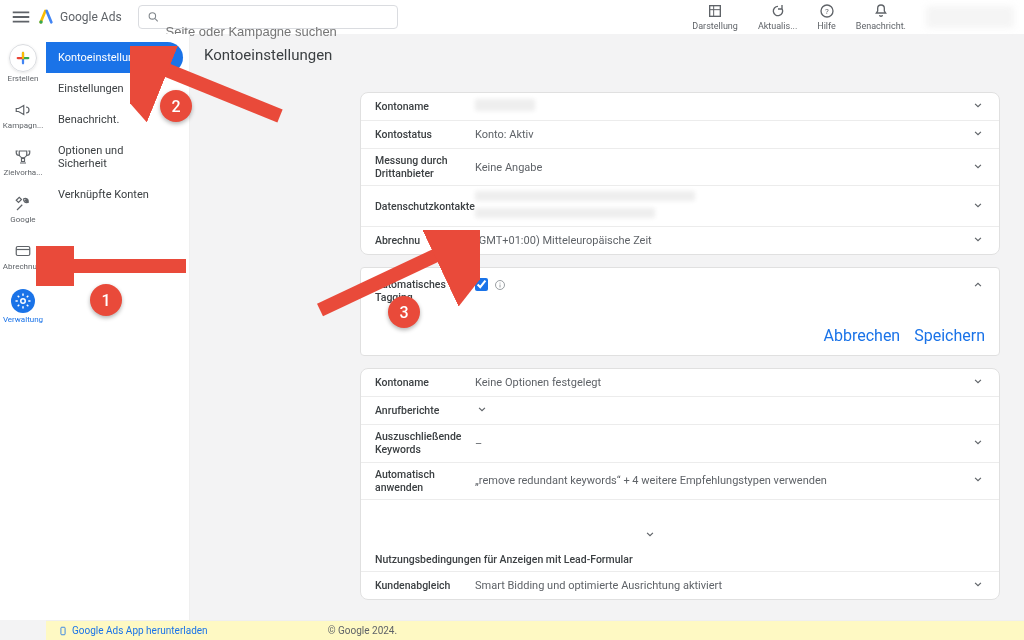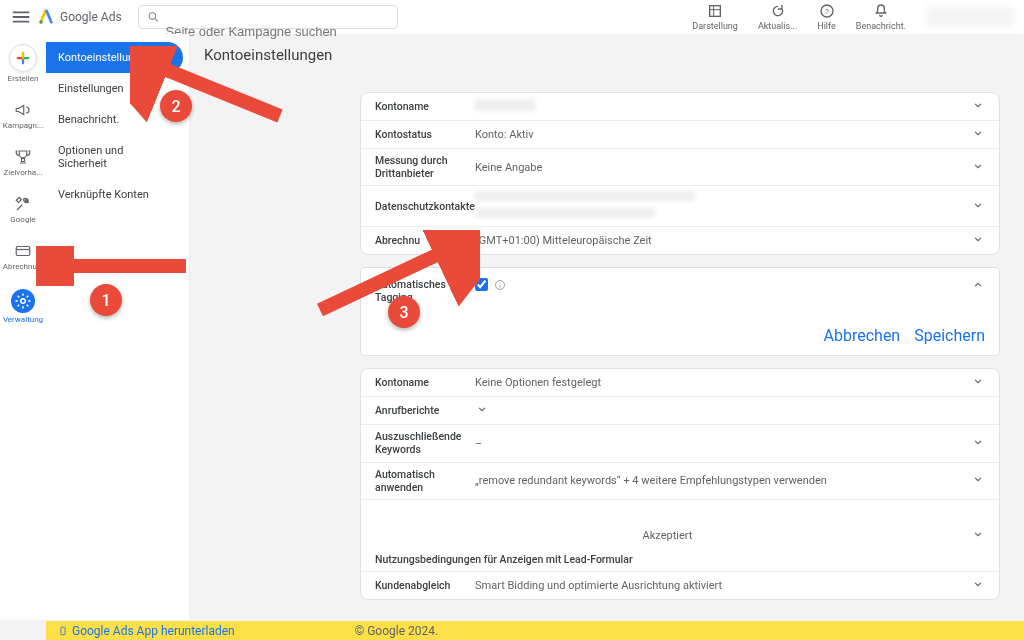--- a/index.html
+++ b/index.html
@@ -47,21 +47,21 @@
   .tagging-head .cbwrap { display: flex; align-items: center; gap: 6px; font-size: 10.5px; color: #3c4043; }
   .cb { width: 13px; height: 13px; accent-color: #1a73e8; }
   .info-ic { width: 12px; height: 12px; color: #80868b; }
   .tagging .chev { margin-left: auto; color: #5f6368; }
   .tagging-actions { display: flex; justify-content: flex-end; gap: 14px; margin-top: 22px; font-size: 16px; }
   .tagging-actions span { color: #1a73e8; cursor: pointer; }
   
   .anno-arrow { position: absolute; pointer-events: none; }
   .anno-circle { position: absolute; width: 32px; height: 32px; border-radius: 50%; background: #e94a3a; color: #fff; font-size: 16px; font-weight: 500; display: flex; align-items: center; justify-content: center; pointer-events: none; box-shadow: 0 2px 4px rgba(0,0,0,.3); }
   
-  .footer { position: absolute; left: 46px; right: 0; bottom: 0; height: 20px; display: flex; align-items: center; padding: 0 12px; font-size: 12px; color: #5f6368; background: #fde047; border-top: 1px solid #efefef; }
+  .footer { position: absolute; left: 46px; right: 0; bottom: 0; height: 20px; display: flex; align-items: center; padding: 0 12px; font-size: 10px; color: #5f6368; background: #fef9c3; border-top: 1px solid #efefef; }
   .footer .applink { color: #1a73e8; display: flex; align-items: center; gap: 4px; cursor: pointer; }
   .footer .copy { margin-left: 120px; }
   
   .chev svg { width: 14px; height: 14px; }
 </style>
 </head>
 <body>
 
 <div class="header">
   <div class="menu-ic">
@@ -257,21 +257,20 @@
     </div>
     <div class="row">
       <div class="label">Automatisch anwenden</div>
       <div class="value">„remove redundant keywords“ + 4 weitere Empfehlungstypen verwenden</div>
       <div class="chev"><svg viewBox="0 0 24 24">
             <path d="M7 10l5 5 5-5" fill="none" stroke="currentColor" stroke-width="2"></path>
           </svg></div>
     </div>
     <div class="row inline">
       <div class="label">Nutzungsbedingungen für Anzeigen mit Lead-Formular</div>
-      <div class="value">Akzeptiert</div>
       <div class="chev"><svg viewBox="0 0 24 24">
             <path d="M7 10l5 5 5-5" fill="none" stroke="currentColor" stroke-width="2"></path>
           </svg></div>
     </div>
     <div class="row">
       <div class="label">Kundenabgleich</div>
       <div class="value">Smart Bidding und optimierte Ausrichtung aktiviert</div>
       <div class="chev"><svg viewBox="0 0 24 24">
             <path d="M7 10l5 5 5-5" fill="none" stroke="currentColor" stroke-width="2"></path>
           </svg></div>

